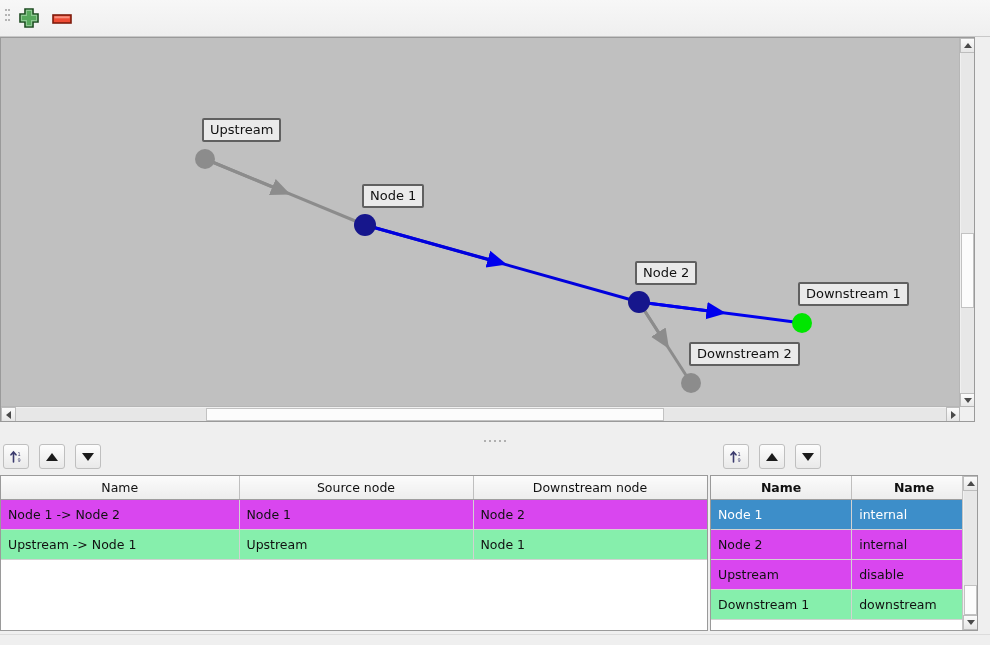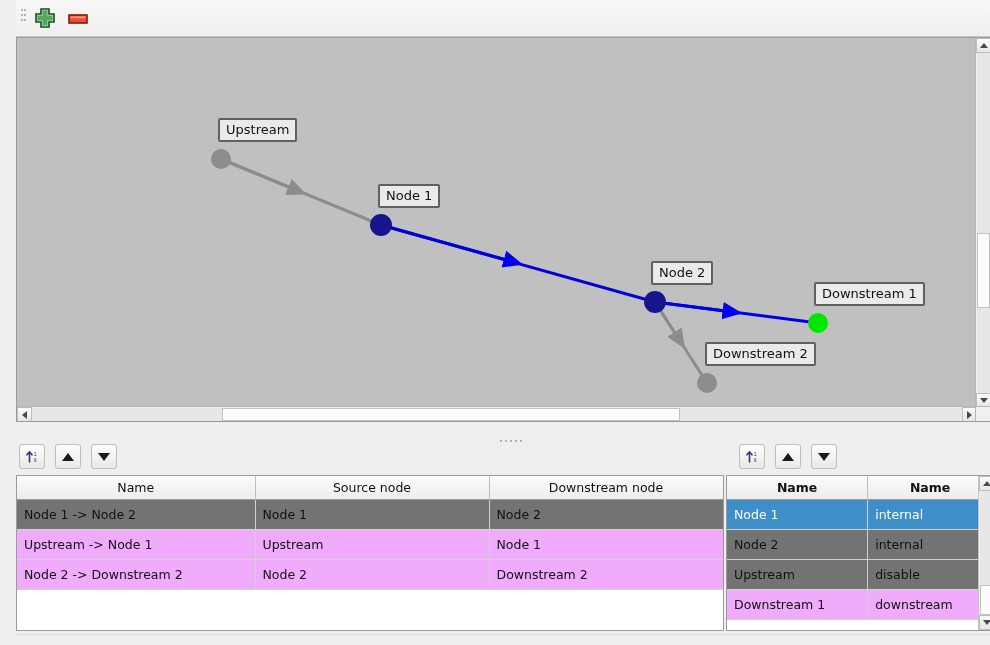--- a/index.html
+++ b/index.html
@@ -13,21 +13,20 @@
     background: #efefef;
     font-family: "DejaVu Sans", sans-serif;
     font-size: 12px;
     color: #1a1a1a;
     -webkit-font-smoothing: antialiased;
   }
   .app {
     position: relative;
     width: 844px;
     height: 645px;
-    margin-left: 16px;
   }
 
   
   .toolbar {
     position: absolute;
     left: 0; top: 0;
     width: 990px; height: 37px;
     background: linear-gradient(to bottom, #f7f7f7 0%, #efefef 100%);
     border-bottom: 1px solid #c8c8c8;
     box-sizing: border-box;
@@ -248,22 +247,22 @@
   table.grid td {
     border-right: 1px solid #d2d2d2;
     border-bottom: 1px solid #d2d2d2;
     height: 29px;
     padding: 0 0 0 7px;
     font-size: 12.5px;
     color: #111;
     white-space: nowrap;
     overflow: hidden;
   }
-  table.grid tr.odd td  { background: #737373; }
-  table.grid tr.even td { background: #f0abfc; }
+  table.grid tr.odd td  { background: #d946ef; }
+  table.grid tr.even td { background: #86efac; }
   table.grid tr.sel td  { background: #3d8ec9; color: #ffffff; }
 
   .tbl-scroll {
     position: absolute;
     right: 0; top: 0;
     width: 15px; height: 154px;
     background: #f0f0f0;
     border-left: 1px solid #c4c4c4;
     box-sizing: border-box;
   }
@@ -419,25 +418,20 @@
           <tr class="odd">
             <td>Node 1 -&gt; Node 2</td>
             <td>Node 1</td>
             <td>Node 2</td>
           </tr>
           <tr class="even">
             <td>Upstream -&gt; Node 1</td>
             <td>Upstream</td>
             <td>Node 1</td>
           </tr>
-          <tr class="even">
-            <td>Node 2 -&gt; Downstream 2</td>
-            <td>Node 2</td>
-            <td>Downstream 2</td>
-          </tr>
         </tbody>
       </table>
     </div>
   </div>
 
   <div class="pane-right">
     <div class="pane-btns">
       <div class="pbtn">
         <svg width="15" height="15" viewBox="0 0 15 15">
           <path d="M4.5 13 L4.5 3.5 M2 5.8 L4.5 3 L7 5.8" stroke="#3b3b6e" stroke-width="1.6" fill="none" stroke-linecap="round"></path>

